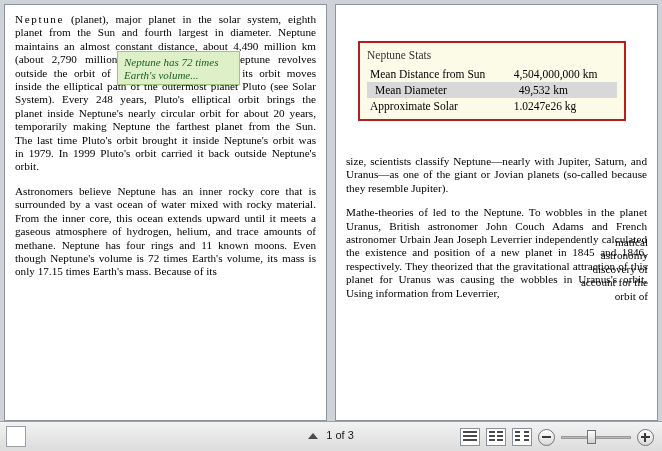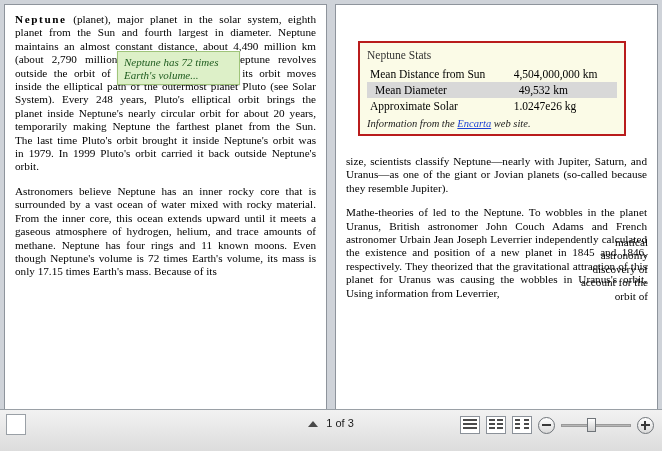--- a/index.html
+++ b/index.html
@@ -49,21 +49,21 @@
     font-size: 11.2px;
     line-height: 13.4px;
     color: #000000;
     text-align: justify;
   }
   p {
     margin: 0 0 11px 0;
     text-align: justify;
   }
   .lead {
-    font-weight: bold;
+    font-weight: normal;
     letter-spacing: 1.6px;
     margin-top: 15px;
   }
   
   .justified-wide {
     word-spacing: 1.1px;
   }
 
   
   .callout {
@@ -142,21 +142,21 @@
     color: #1a3fd4;
     text-decoration: underline;
   }
 
   
   .statusbar {
     position: absolute;
     left: 0;
     bottom: 0;
     width: 662px;
-    height: 42px;
+    height: 30px;
     background: linear-gradient(#f2f2f2, #dcdcdc);
     border-top: 1px solid #9aa0a6;
     box-sizing: border-box;
   }
   .sb-left {
     position: absolute;
     left: 6px;
     top: 4px;
     width: 20px;
     height: 21px;
@@ -313,21 +313,20 @@
           <tr class="alt">
             <td class="stat-label">Mean Diameter</td>
             <td class="stat-value">49,532 km</td>
           </tr>
           <tr>
             <td class="stat-label">Approximate Solar</td>
             <td class="stat-value">1.0247e26 kg</td>
           </tr>
         </tbody>
           </table>
-        <div class="stats-note"><span>Information from the </span><a href="#">Encarta</a><span> web site.</span></div>
       </div>
 
       <div style="position:absolute; left:240px; top:231px; width:72px; font-size:11.2px; line-height:13.4px; text-align:right;">matical astronomy discovery of account for the orbit of</div>
 
     </div>
 
   </div>
 
   <div class="statusbar">
     <div class="sb-left"></div>

